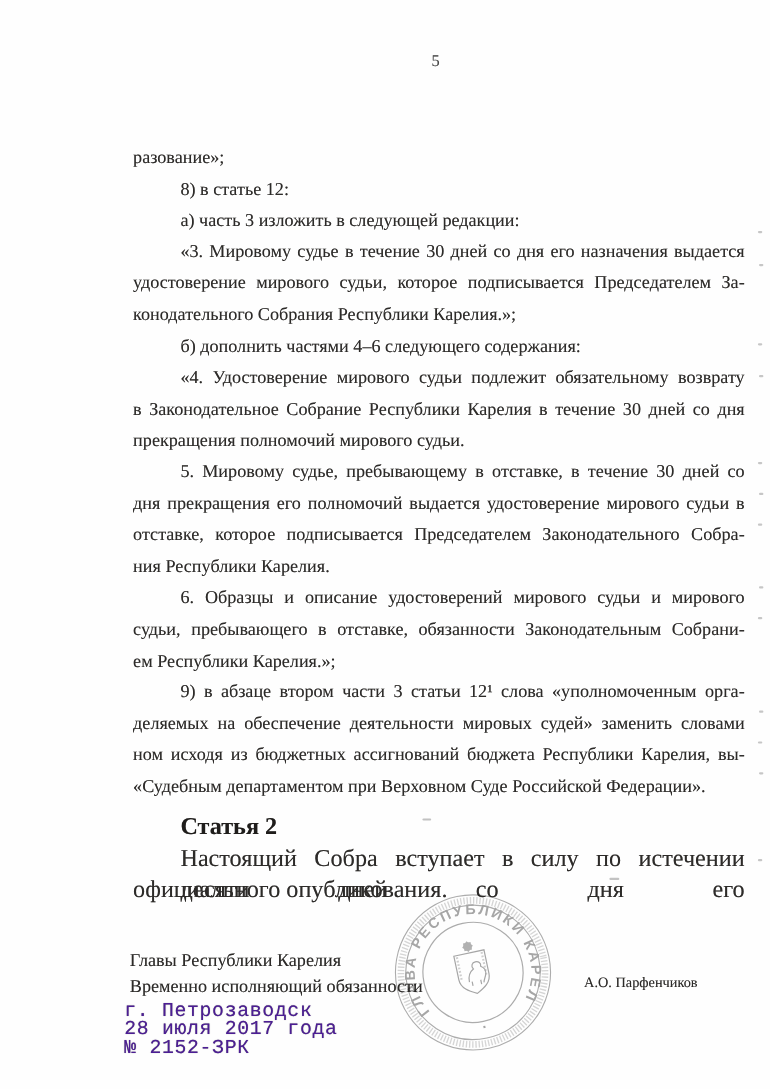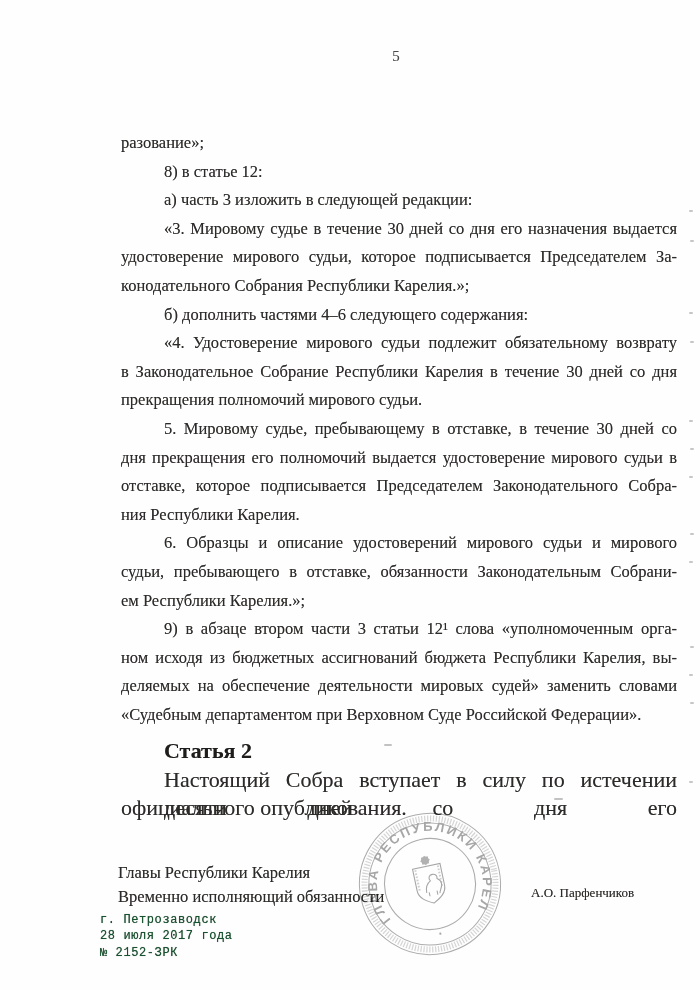--- a/index.html
+++ b/index.html
@@ -34,23 +34,23 @@
     position:absolute;left:118px;top:861px;width:330px;
     font-size:16.5px;line-height:23.5px;
     text-shadow:0 0 .55px rgba(40,40,40,.45);
   }
   .signer-name{
     position:absolute;left:531px;top:885px;font-size:13px;
     text-shadow:0 0 .55px rgba(40,40,40,.45);
   }
   
   .issued-block{
-    position:absolute;left:100px;top:912px;
+    position:absolute;left:113px;top:912px;
     font-family:"Liberation Mono","DejaVu Sans Mono",monospace;
-    font-size:12px;line-height:16.4px;color:#14532d;
+    font-size:18px;line-height:16.4px;color:#4c1d95;
     letter-spacing:.6px;text-shadow:0 0 .7px rgba(70,70,70,.75);
   }
   
   .seal{
     position:absolute;left:352px;top:806px;width:156px;height:156px;
     transform:rotate(-12deg);mix-blend-mode:multiply;opacity:.88;
   }
   .seal text{
     font-family:"Liberation Sans","DejaVu Sans",sans-serif;
     font-weight:bold;fill:#9b9b9b;
@@ -80,22 +80,22 @@
     <div class="ln jst">в Законодательное Собрание Республики Карелия в течение 30 дней со дня</div>
     <div class="ln">прекращения полномочий мирового судьи.</div>
     <div class="ln ind jst">5. Мировому судье, пребывающему в отставке, в течение 30 дней со</div>
     <div class="ln jst">дня прекращения его полномочий выдается удостоверение мирового судьи в</div>
     <div class="ln jst">отставке, которое подписывается Председателем Законодательного Собра-</div>
     <div class="ln">ния Республики Карелия.</div>
     <div class="ln ind jst">6. Образцы и описание удостоверений мирового судьи и мирового</div>
     <div class="ln jst">судьи, пребывающего в отставке, обязанности Законодательным Собрани-</div>
     <div class="ln">ем Республики Карелия.»;</div>
     <div class="ln ind jst">9) в абзаце втором части 3 статьи 12¹ слова «уполномоченным орга-</div>
+    <div class="ln jst">деляемых на обеспечение деятельности мировых судей» заменить словами</div>
     <div class="ln jst">ном исходя из бюджетных ассигнований бюджета Республики Карелия, вы-</div>
-    <div class="ln jst">деляемых на обеспечение деятельности мировых судей» заменить словами</div>
     <div class="ln">«Судебным департаментом при Верховном Суде Российской Федерации».</div>
   </div>
 
   <div class="article-block">
     <div class="ln ind heading">Статья 2</div>
     <div class="ln ind jst">Настоящий Собра вступает в силу по истечении десяти дней со дня его</div>
     <div class="ln">официального опубликования.</div>
   </div>
 
   <div class="sig-block">

